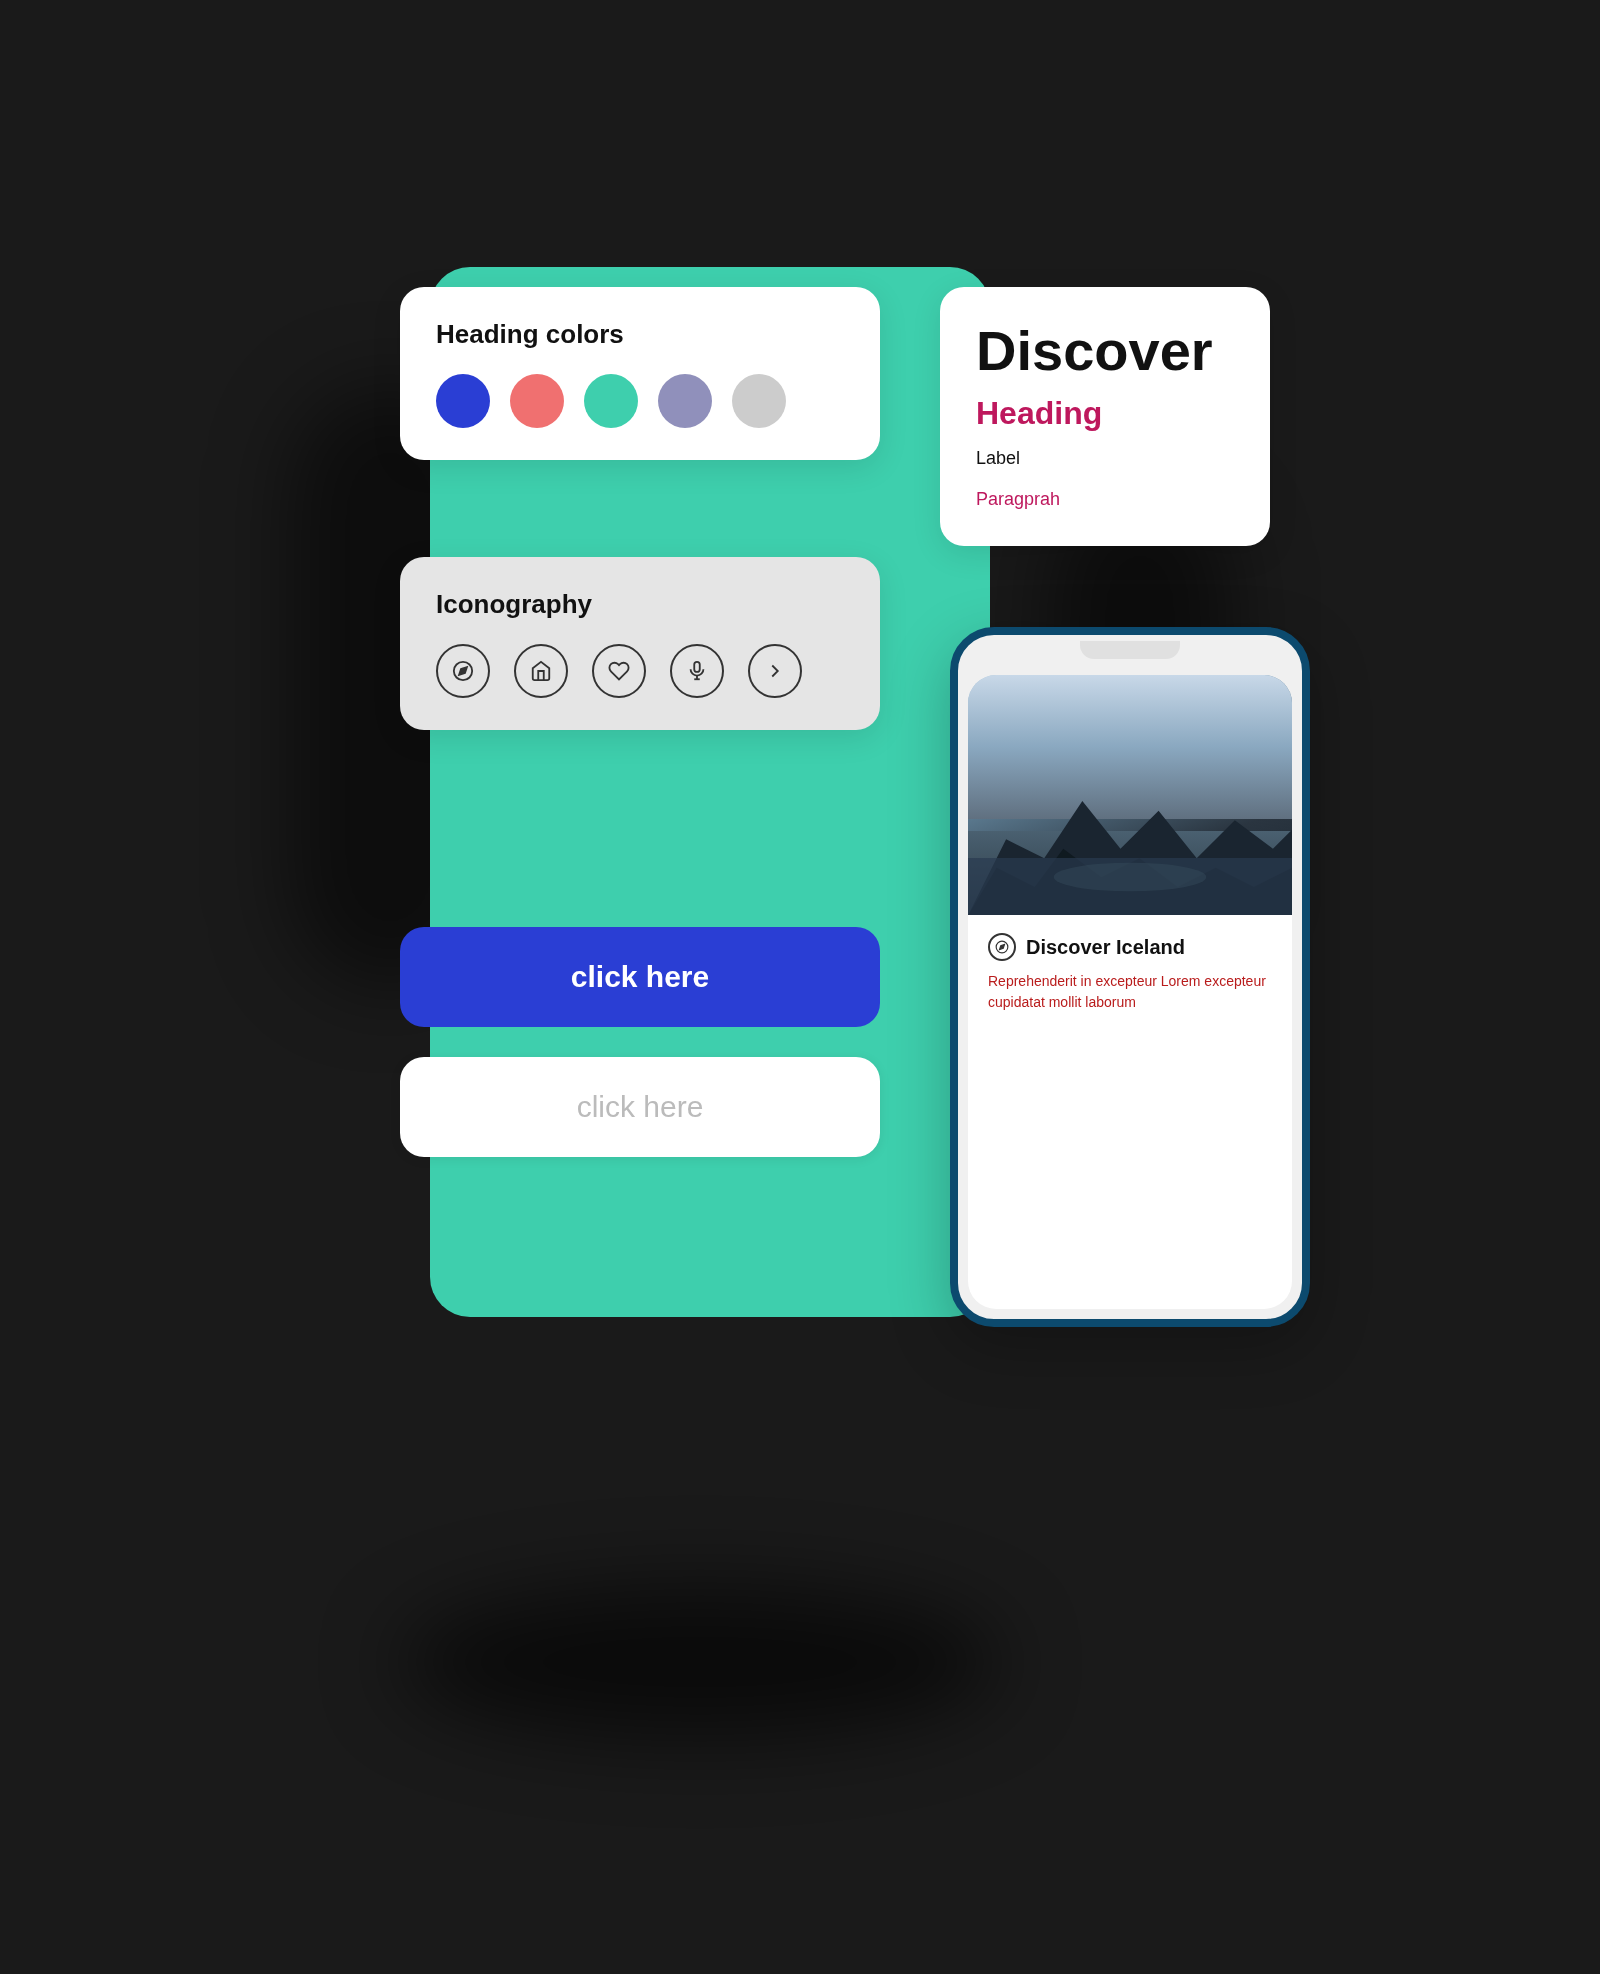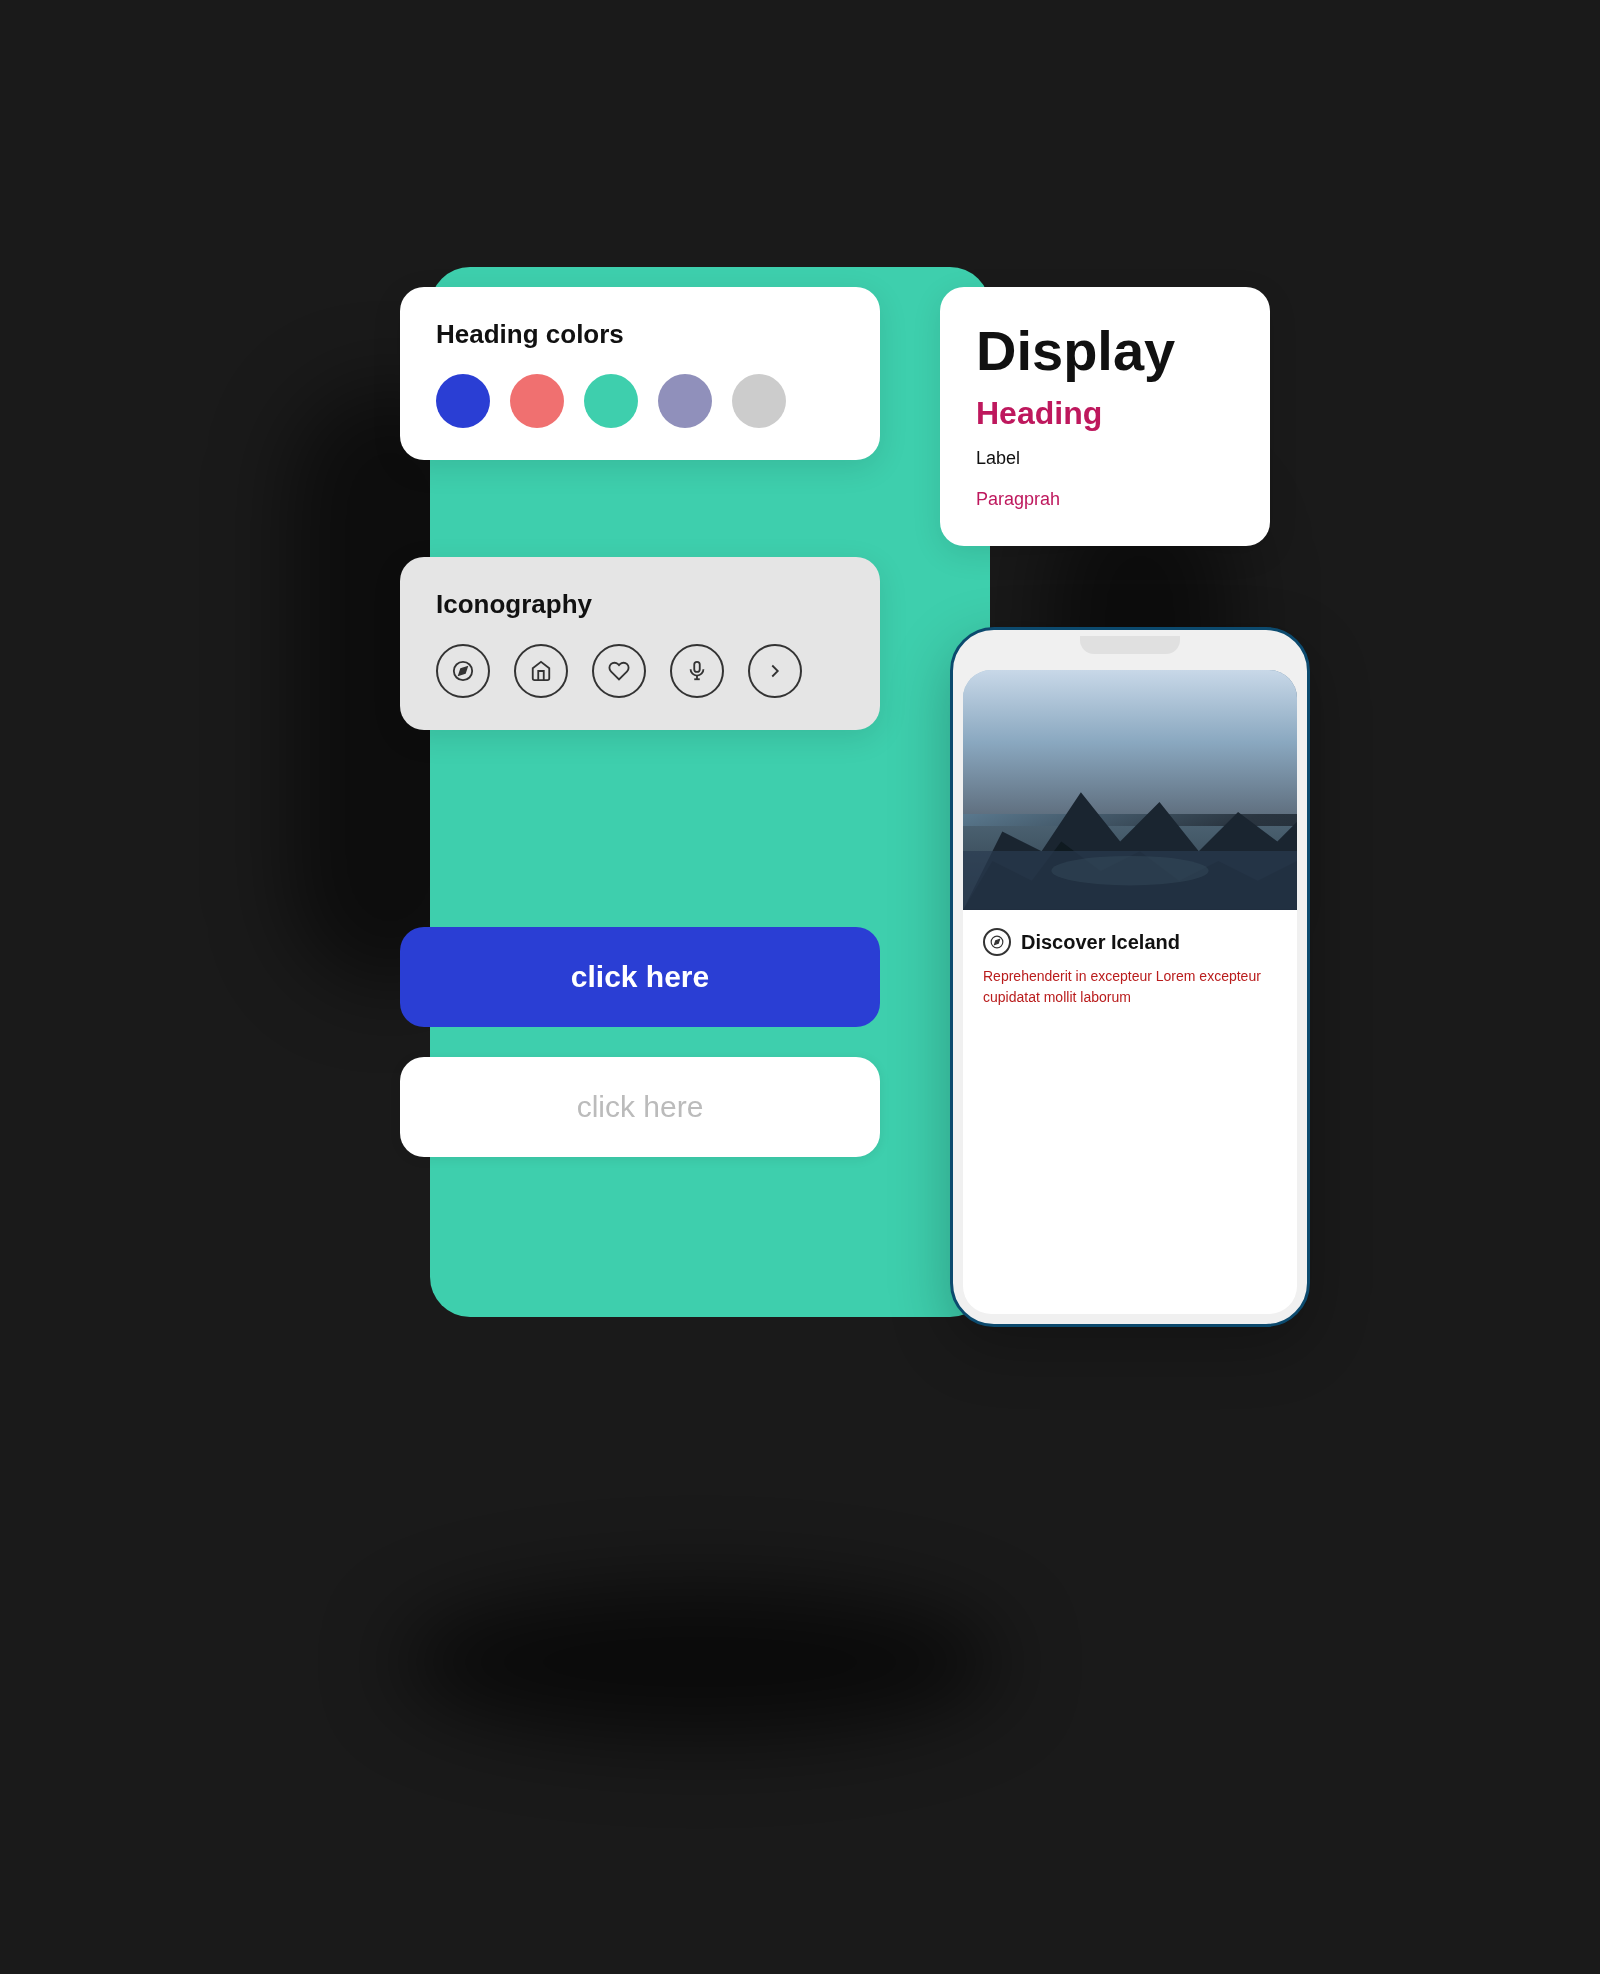--- a/index.html
+++ b/index.html
@@ -183,21 +183,21 @@
       position: absolute;
       top: 440px;
       right: -60px;
       width: 360px;
       height: 700px;
       background: #f0f0f0;
       border-radius: 44px;
       z-index: 5;
       box-shadow: 0 20px 60px rgba(0,0,0,0.25);
       overflow: hidden;
-      border: 3px solid #0c4a6e;
+      border: 8px solid #0c4a6e;
     }
 
     .phone-notch {
       width: 100px;
       height: 18px;
       background: #e0e0e0;
       border-radius: 0 0 14px 14px;
       margin: 0 auto;
       margin-top: 6px;
     }
@@ -331,21 +331,21 @@
     <div class="color-dots">
       <div class="color-dot" style="background:#2a3ed4;"></div>
       <div class="color-dot" style="background:#f07070;"></div>
       <div class="color-dot" style="background:#3ecfad;"></div>
       <div class="color-dot" style="background:#9090bb;"></div>
       <div class="color-dot" style="background:#cccccc;"></div>
     </div>
   </div>
 
   <div class="card-typography">
-    <div class="typography-display">Display</div>
+    <div class="typography-display">Discover</div>
     <div class="typography-heading">Heading</div>
     <div class="typography-label">Label</div>
     <div class="typography-paragraph">Paragprah</div>
   </div>
 
   <div class="card-iconography">
     <div class="card-title">Iconography</div>
     <div class="icons-row">
       <div class="icon-circle">
         <svg width="22" height="22" viewBox="0 0 24 24" fill="none" stroke="#333" stroke-width="2">

